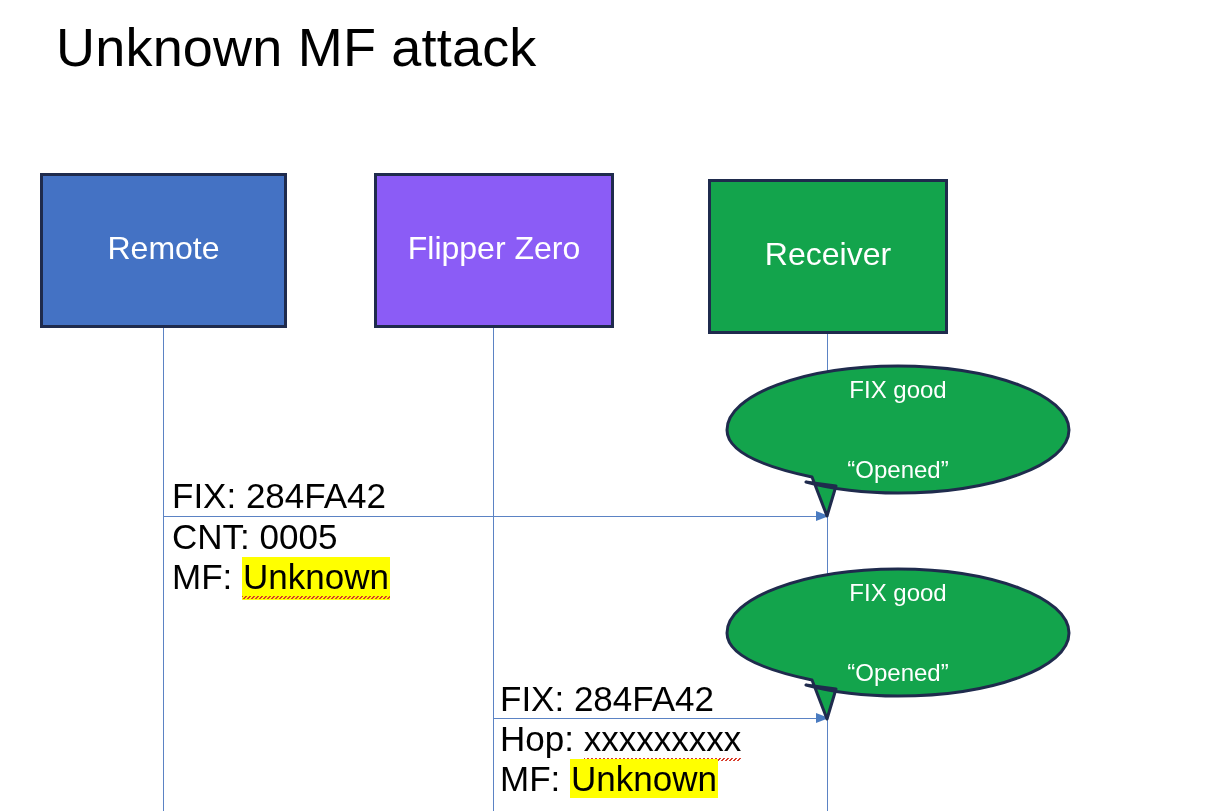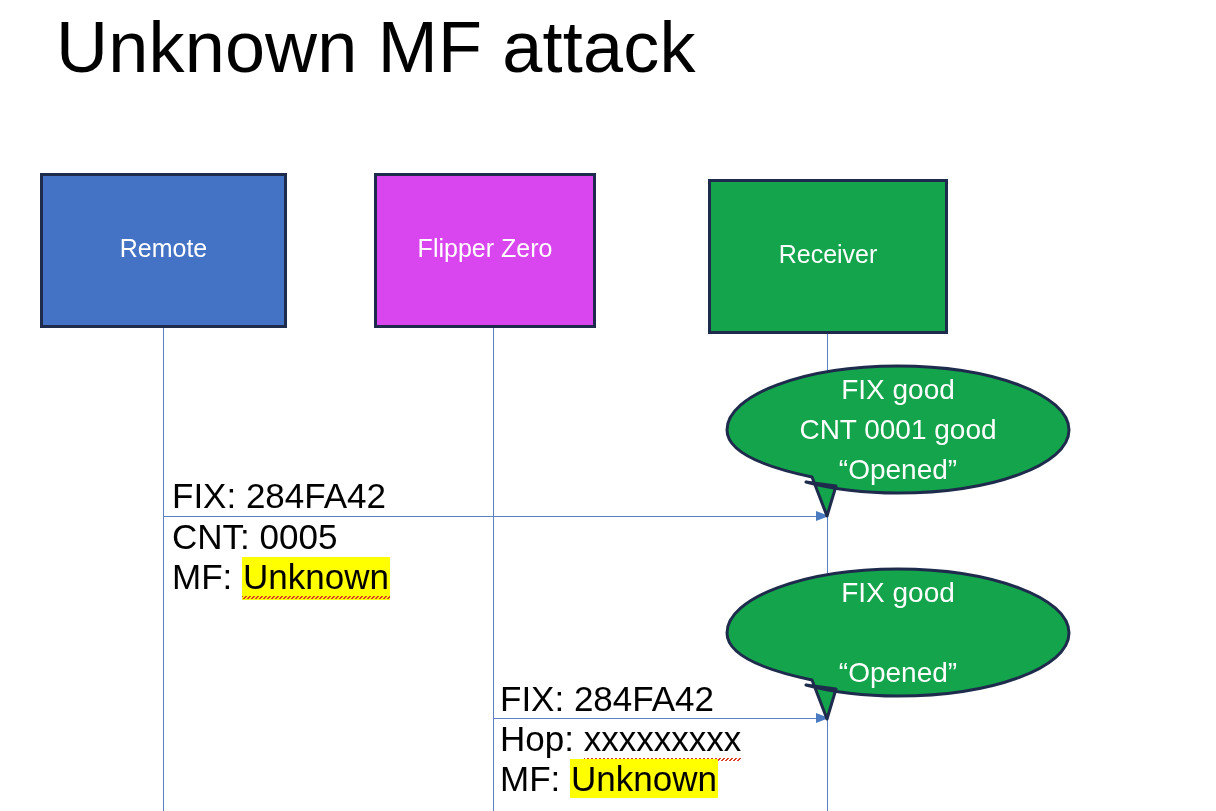--- a/index.html
+++ b/index.html
@@ -16,21 +16,21 @@
     height: 811px;
     background: #ffffff;
     overflow: hidden;
   }
 
   
   #slide-title {
     position: absolute;
     left: 56px;
     top: 6px;
-    font-size: 72px;
+    font-size: 54px;
     line-height: 82px;
     font-weight: 400;
     color: #000000;
     letter-spacing: 0.2px;
     white-space: nowrap;
   }
 
   
   .lifeline {
     position: absolute;
@@ -42,21 +42,21 @@
   .actor-box {
     position: absolute;
     box-sizing: border-box;
     border: 3px solid #1F2B4D;
     display: flex;
     align-items: center;
     justify-content: center;
   }
   .actor-label {
     color: #ffffff;
-    font-size: 25px;
+    font-size: 32px;
     line-height: 25px;
     font-weight: 400;
     position: relative;
     top: -2px;
   }
 
   
   .msg-arrow {
     position: absolute;
     height: 1px;
@@ -106,41 +106,41 @@
     left: 0;
     top: 0;
     overflow: visible;
   }
   .callout-text {
     position: absolute;
     left: 0;
     width: 100%;
     text-align: center;
     color: #ffffff;
-    font-size: 28px;
+    font-size: 24px;
     line-height: 40px;
     pointer-events: none;
   }
 </style>
 </head>
 <body>
 
 <div id="slide">
 
   <div id="slide-title">Unknown MF attack</div>
 
   <div class="lifeline" style="left:163px; top:327px; height:484px;"></div>
   <div class="lifeline" style="left:493px; top:327px; height:484px;"></div>
   <div class="lifeline" style="left:827px; top:327px; height:484px;"></div>
 
   <div class="actor-box" style="left:40px; top:173px; width:247px; height:155px; background:#4472C4;">
     <span class="actor-label">Remote</span>
   </div>
 
-  <div class="actor-box" style="left:374px; top:173px; width:222px; height:155px; background:#d946ef;">
+  <div class="actor-box" style="left:374px; top:173px; width:240px; height:155px; background:#8b5cf6;">
     <span class="actor-label">Flipper Zero</span>
   </div>
 
   <div class="actor-box" style="left:708px; top:179px; width:240px; height:155px; background:#13A44C;">
     <span class="actor-label">Receiver</span>
   </div>
 
   <div class="msg-arrow" style="left:164px; top:516px; width:664px;"></div>
 
   <div class="msg-text" style="left:172px; top:476px;">
@@ -171,21 +171,20 @@
                C 268 2, 345 31, 345 66
                C 345 101, 268 129, 174 129
                C 140 129, 108 125, 82 118
                L 112 122
                L 103 152
                L 88 113
                C 31 101, 3 85, 3 66
                C 3 31, 80 2, 174 2 Z" fill="#13A44C" stroke="#1F2B4D" stroke-width="3" stroke-linejoin="round"></path>
     </svg>
     <div class="callout-text" style="top:6px;">FIX good</div>
-    <div class="callout-text" style="top:46px;">CNT 0001 good</div>
     <div class="callout-text" style="top:86px;">“Opened”</div>
   </div>
 
   <div class="callout" style="left:724px; top:567px; width:348px; height:152px;">
     <svg width="348" height="152" viewBox="0 0 348 152">
       <path d="M 174 2
                C 268 2, 345 31, 345 66
                C 345 101, 268 129, 174 129
                C 140 129, 108 125, 82 118
                L 112 122

